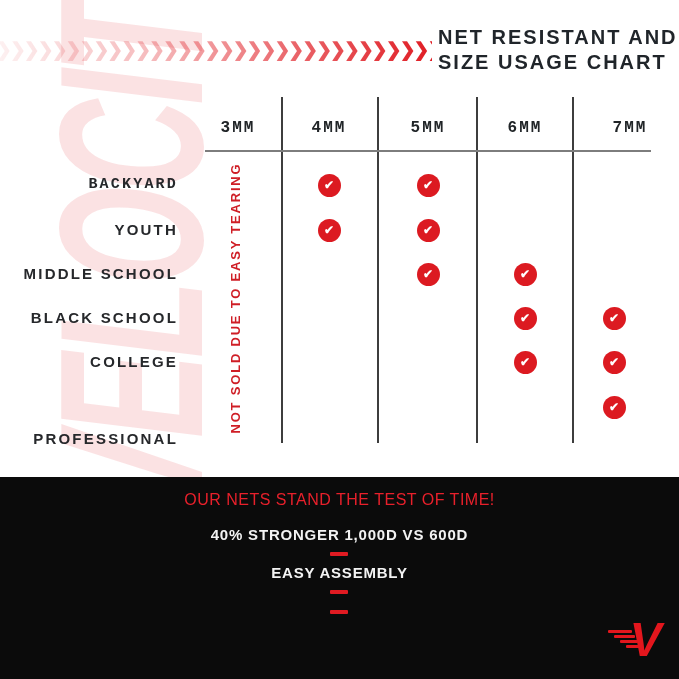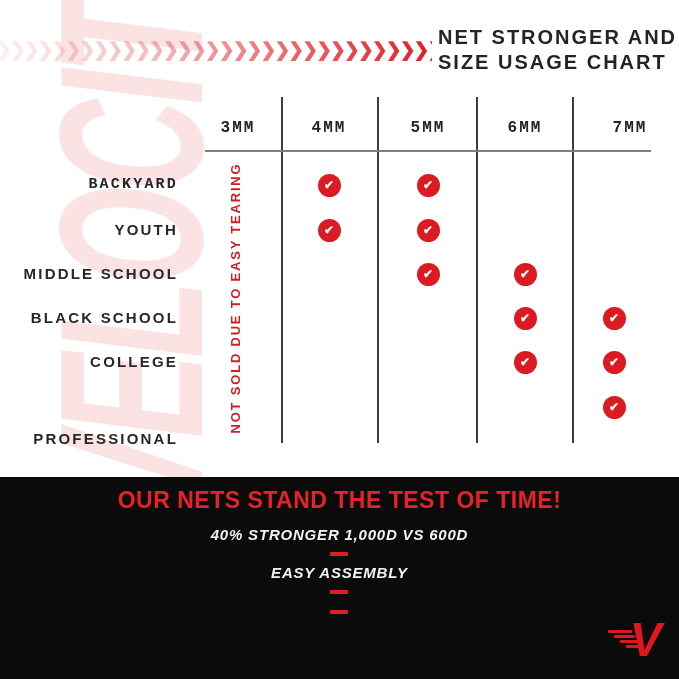--- a/index.html
+++ b/index.html
@@ -48,27 +48,27 @@
     position:absolute;width:23px;height:23px;border-radius:50%;
     background:#dc1a21;color:#ffffff;font-size:12px;line-height:23px;
     text-align:center;font-weight:bold;
   }
   
   .footer{
     position:absolute;left:0;top:477px;width:679px;height:202px;background:#0b0b0b;
     display:flex;flex-direction:column;align-items:center;
   }
   .f-title{
-    margin-top:11px;margin-bottom:14px;font-size:23px;line-height:24px;
-    font-weight:bold;letter-spacing:0.5px;color:#e8202b;white-space:nowrap;
+    margin-top:11px;margin-bottom:14px;font-size:16px;line-height:24px;
+    font-weight:normal;letter-spacing:0.5px;color:#e8202b;white-space:nowrap;
   }
   .f-items{display:flex;flex-direction:column;align-items:center;}
   .f-item{
     font-size:15px;line-height:18px;font-weight:bold;letter-spacing:0.8px;
-    color:#f3f3f3;white-space:nowrap;font-style:italic;
+    color:#f3f3f3;white-space:nowrap;
   }
   .dash{width:18px;height:4px;border-radius:1px;background:#e01b22;margin:8px 0;}
   
   .logo{position:absolute;left:604px;top:620px;width:70px;height:54px;}
   .logo .v{
     position:absolute;left:26px;top:-6px;font-size:48px;line-height:52px;
     font-weight:bold;color:#e3161d;transform:skewX(-10deg);
   }
   .sl{position:absolute;height:3px;background:#e3161d;border-radius:1px;}
   .sl1{left:4px;top:10px;width:24px;}
@@ -79,21 +79,21 @@
 </head>
 <body>
 
 <div class="canvas">
 
   <div class="watermark">VELOCITY</div>
 
   <div class="chevrons">❯❯❯❯❯❯❯❯❯❯❯❯❯❯❯❯❯❯❯❯❯❯❯❯❯❯❯❯❯❯❯❯❯❯❯❯❯❯❯❯❯❯❯❯</div>
 
   <div class="title">
-    <div>NET STRONGER AND</div>
+    <div>NET RESISTANT AND</div>
     <div>SIZE USAGE CHART</div>
   </div>
 
   <div id="usage-table">
     <div class="vline" style="left:281px"></div>
     <div class="vline" style="left:377px"></div>
     <div class="vline" style="left:476px"></div>
     <div class="vline" style="left:572px"></div>
     <div class="hline"></div>
     <div class="note">NOT SOLD DUE TO EASY TEARING</div>

